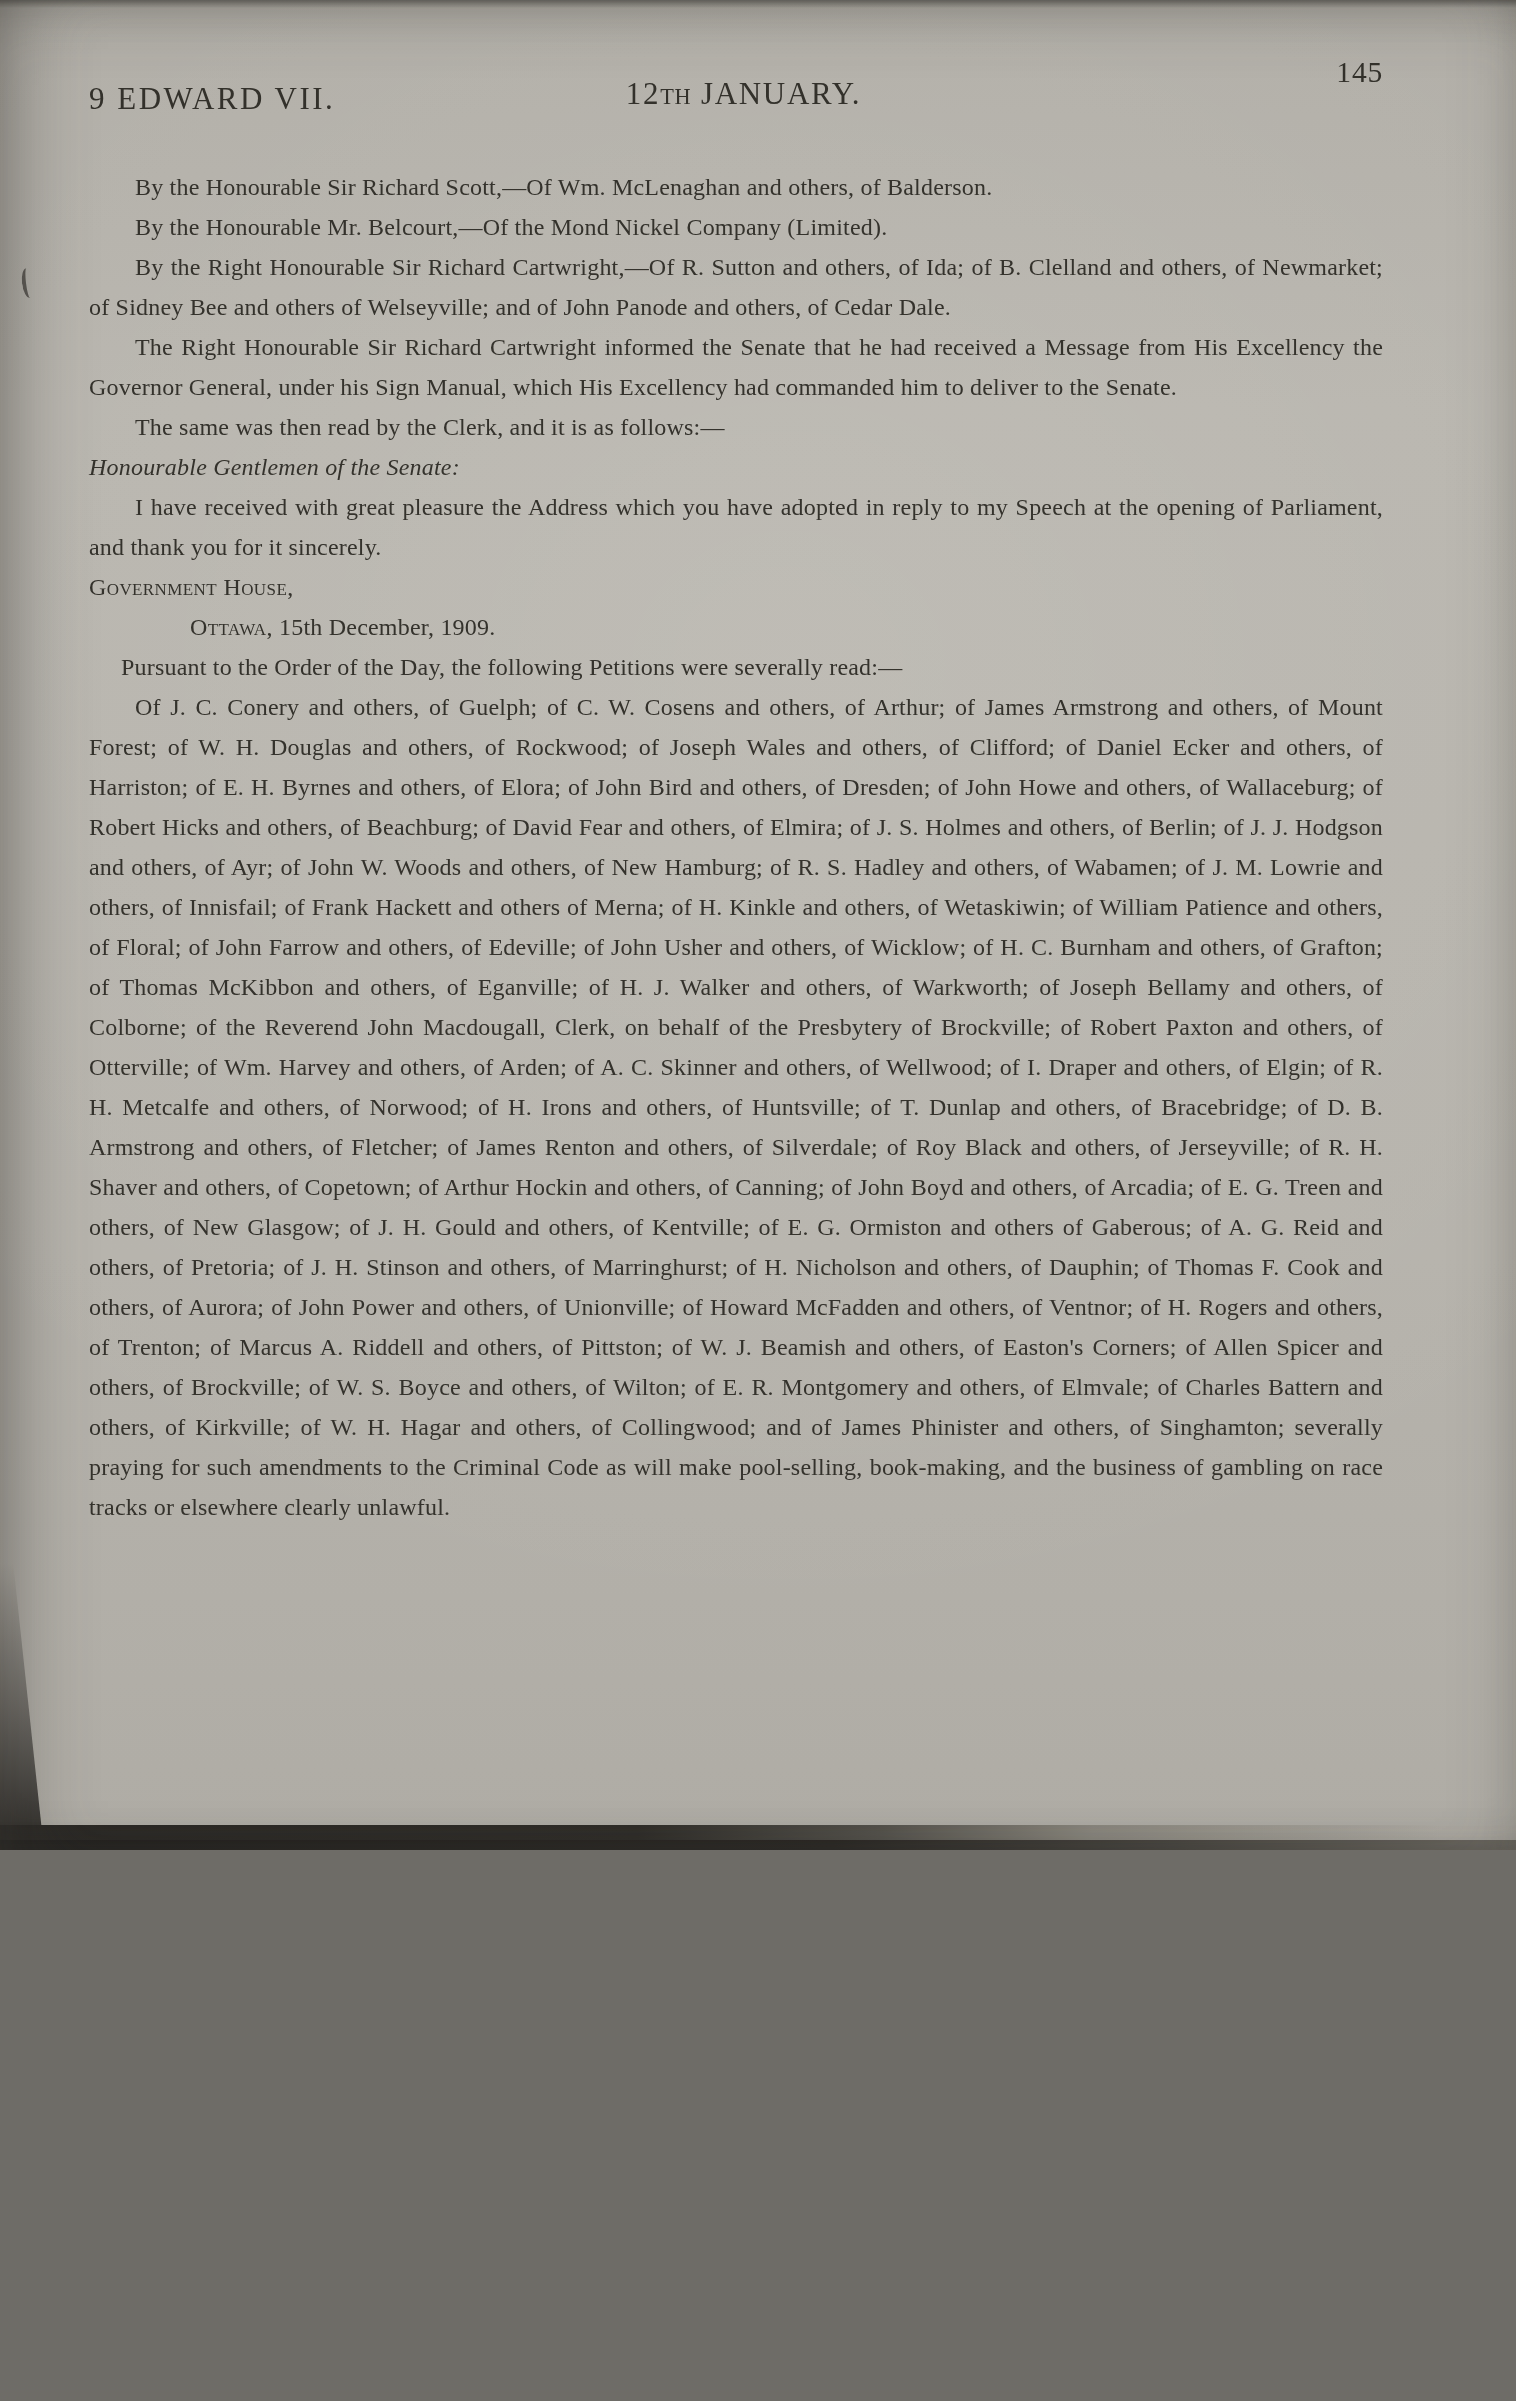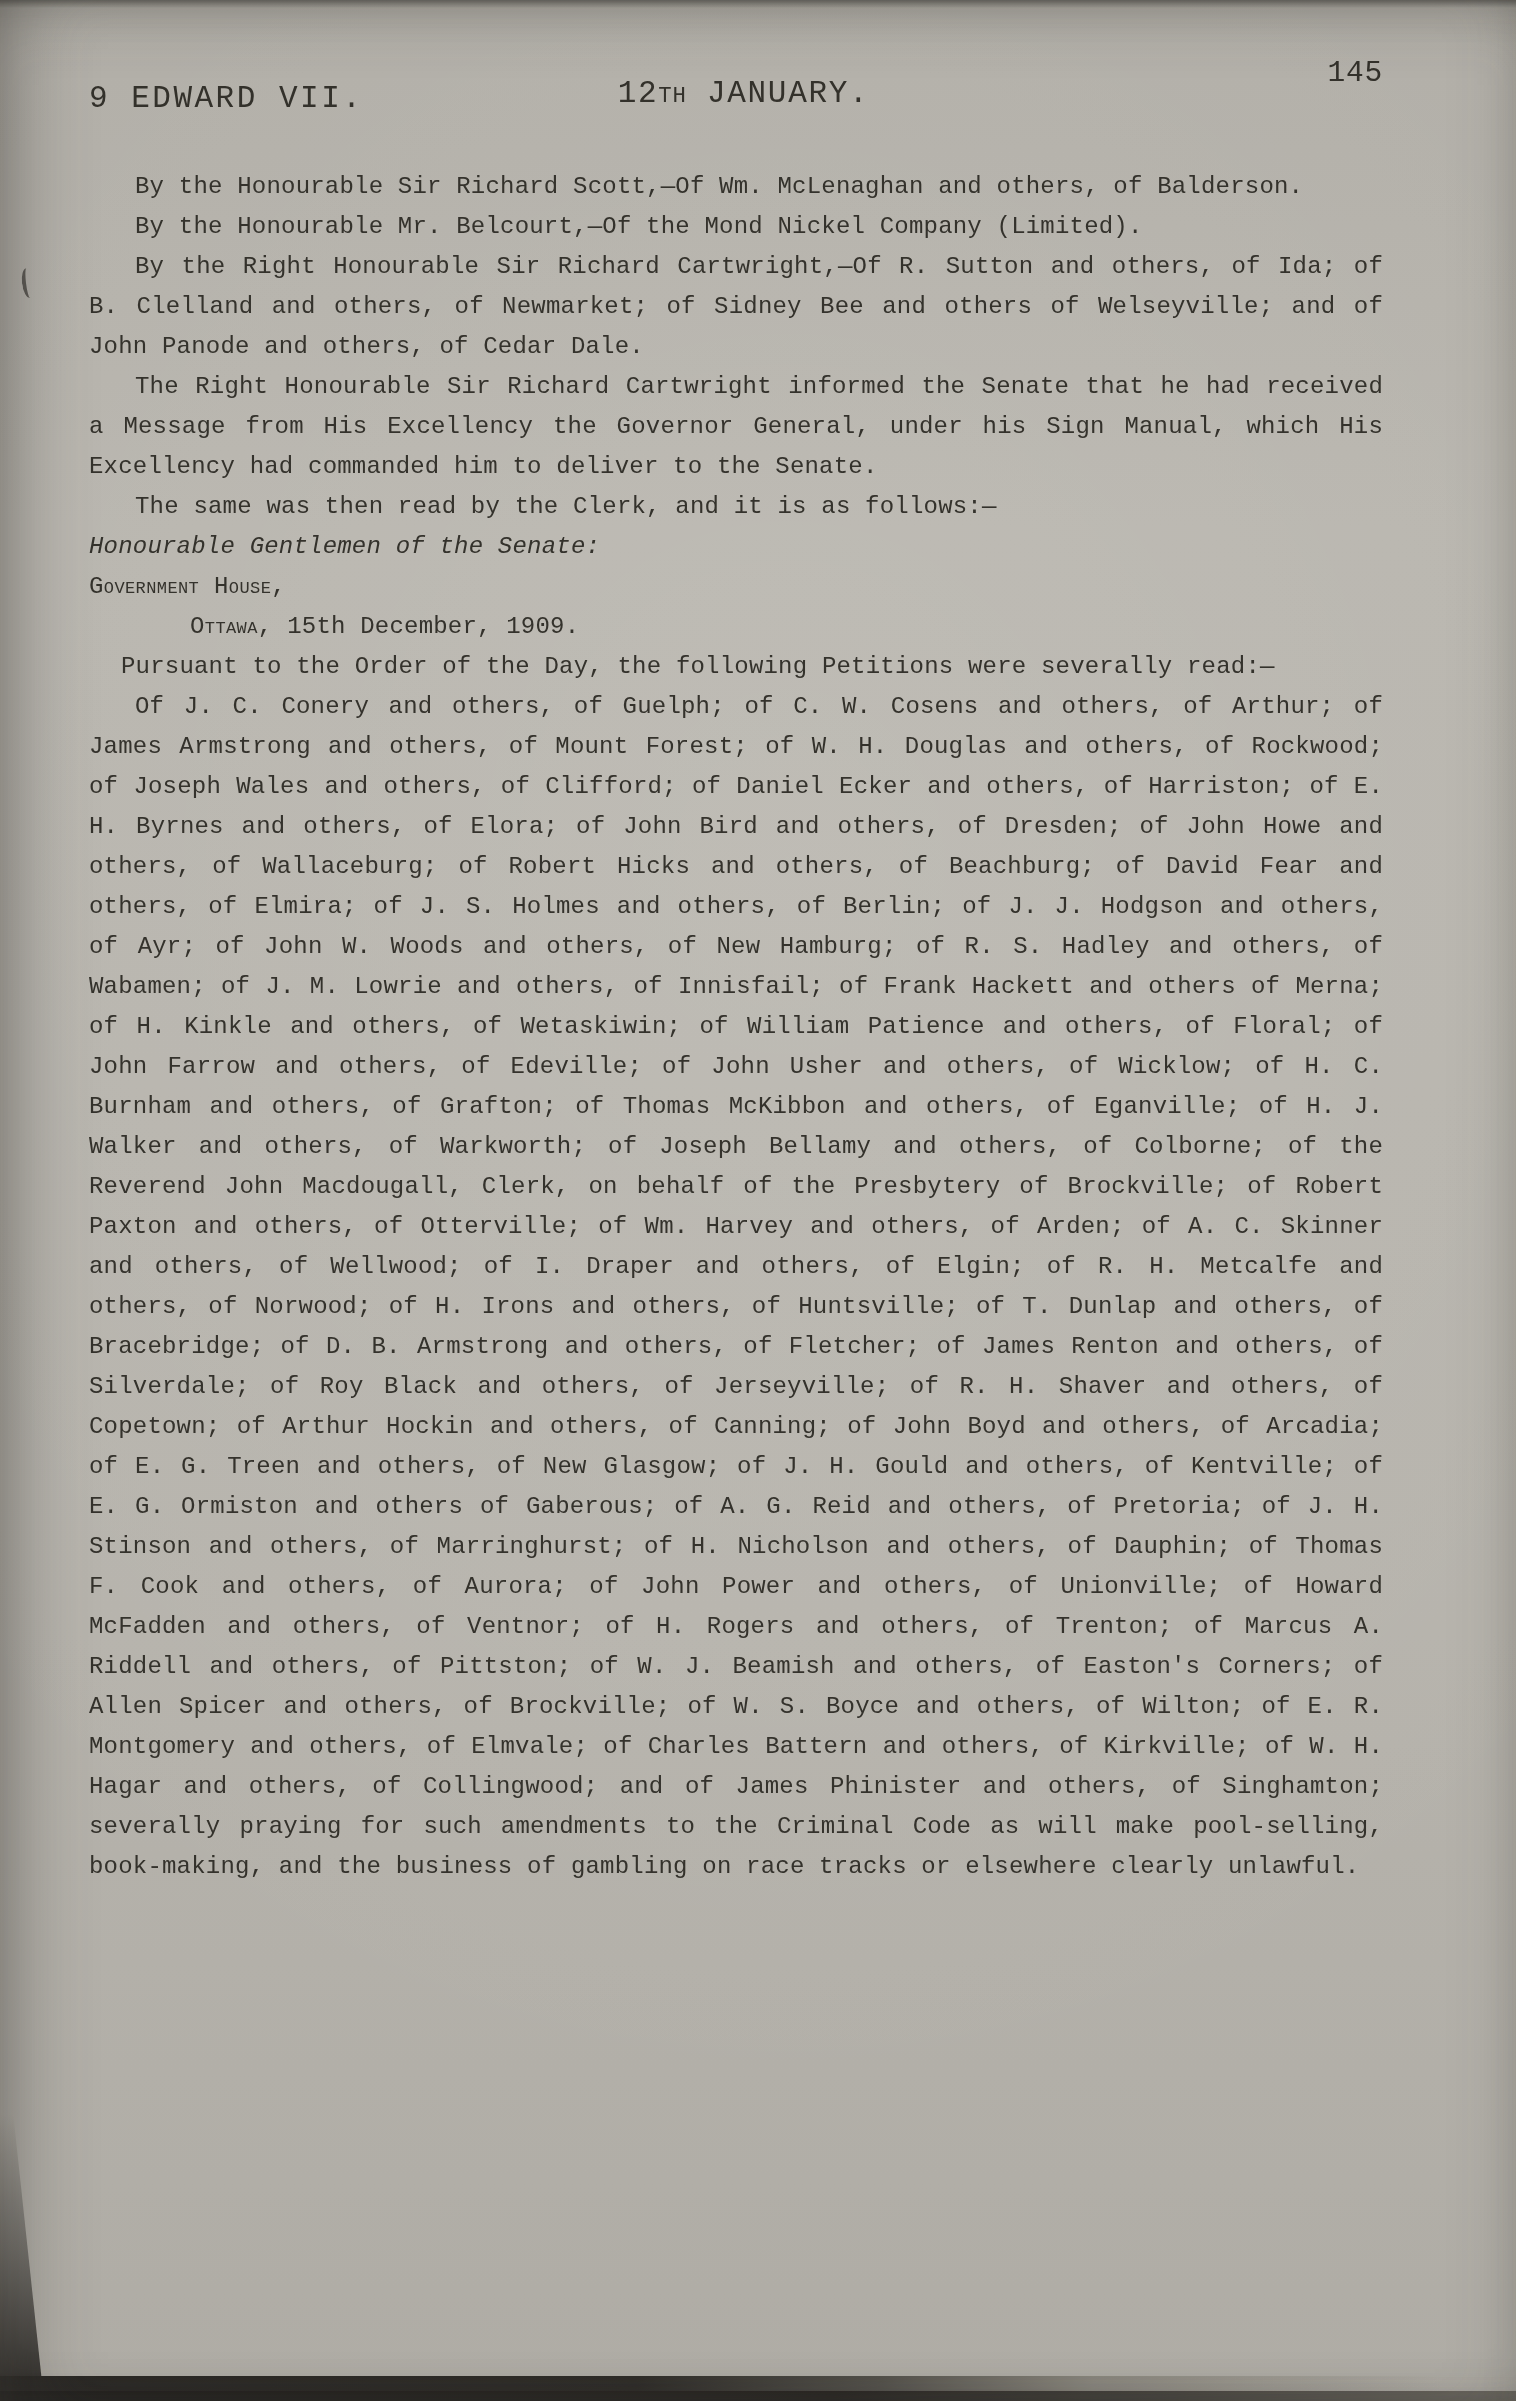--- a/index.html
+++ b/index.html
@@ -1,27 +1,27 @@
 <!DOCTYPE html>
 <html style="font-size:13.5px"><head>
 <meta charset="utf-8">
 <style>
   * { box-sizing: border-box; }
   html, body { margin: 0; padding: 0; background: #6e6c67; }
 
   .page {
     position: relative;
     width: 1516px;
-    height: 2401px;
+    height: 1850px;
     margin: 0 auto;
     background-color: #b6b3ac;
     background-image:
       radial-gradient(ellipse 120% 85% at 52% 36%, rgba(255,255,248,0.10), rgba(0,0,0,0) 62%),
       linear-gradient(180deg, #b1aea7 0%, #b8b5ae 22%, #b6b3ac 68%, #afaca5 100%);
-    font-family: Liberation Mono, monospace;
+    font-family: Liberation Serif, serif;
     color: #34322c;
     overflow: hidden;
   }
 
   .vignette {
     position: absolute; inset: 0; pointer-events: none; z-index: 5;
     box-shadow:
       inset 59px 0 80px -46px rgba(58,56,50,0.45),
       inset -42px 0 76px -51px rgba(58,56,50,0.28),
       inset 0 46px 76px -51px rgba(58,56,50,0.45),
@@ -91,20 +91,21 @@
   <div class="body-text">
     <p class="ind">By the Honourable Sir Richard Scott,—Of Wm. McLenaghan and others, of Balderson.</p>
     <p class="ind">By the Honourable Mr. Belcourt,—Of the Mond Nickel Company (Limited).</p>
     <p class="ind">By the Right Honourable Sir Richard Cartwright,—Of R. Sutton and others, of Ida; of B. Clelland and others, of Newmarket; of Sidney Bee and others of Welseyville; and of John Panode and others, of Cedar Dale.</p>
 
     <p class="ind sp-message">The Right Honourable Sir Richard Cartwright informed the Senate that he had received a Message from His Excellency the Governor General, under his Sign Manual, which His Excellency had commanded him to deliver to the Senate.</p>
     <p class="ind">The same was then read by the Clerk, and it is as follows:—</p>
 
     <p class="salutation">Honourable Gentlemen of the Senate:</p>
 
+    <p class="ind message-body">I have received with great pleasure the Address which you have adopted in reply to my Speech at the opening of Parliament, and thank you for it sincerely.</p>
 
     <p class="gov-house"><span class="sc">Government House,</span></p>
     <p class="dateline"><span class="sc">Ottawa,</span><span> 15th December, 1909.</span></p>
 
     <p class="pursuant">Pursuant to the Order of the Day, the following Petitions were severally read:—</p>
     <p class="ind">Of J. C. Conery and others, of Guelph; of C. W. Cosens and others, of Arthur; of James Armstrong and others, of Mount Forest; of W. H. Douglas and others, of Rockwood; of Joseph Wales and others, of Clifford; of Daniel Ecker and others, of Harriston; of E. H. Byrnes and others, of Elora; of John Bird and others, of Dresden; of John Howe and others, of Wallaceburg; of Robert Hicks and others, of Beachburg; of David Fear and others, of Elmira; of J. S. Holmes and others, of Berlin; of J. J. Hodgson and others, of Ayr; of John W. Woods and others, of New Hamburg; of R. S. Hadley and others, of Wabamen; of J. M. Lowrie and others, of Innisfail; of Frank Hackett and others of Merna; of H. Kinkle and others, of Wetaskiwin; of William Patience and others, of Floral; of John Farrow and others, of Edeville; of John Usher and others, of Wicklow; of H. C. Burnham and others, of Grafton; of Thomas McKibbon and others, of Eganville; of H. J. Walker and others, of Warkworth; of Joseph Bellamy and others, of Colborne; of the Reverend John Macdougall, Clerk, on behalf of the Presbytery of Brockville; of Robert Paxton and others, of Otterville; of Wm. Harvey and others, of Arden; of A. C. Skinner and others, of Wellwood; of I. Draper and others, of Elgin; of R. H. Metcalfe and others, of Norwood; of H. Irons and others, of Huntsville; of T. Dunlap and others, of Bracebridge; of D. B. Armstrong and others, of Fletcher; of James Renton and others, of Silverdale; of Roy Black and others, of Jerseyville; of R. H. Shaver and others, of Copetown; of Arthur Hockin and others, of Canning; of John Boyd and others, of Arcadia; of E. G. Treen and others, of New Glasgow; of J. H. Gould and others, of Kentville; of E. G. Ormiston and others of Gaberous; of A. G. Reid and others, of Pretoria; of J. H. Stinson and others, of Marringhurst; of H. Nicholson and others, of Dauphin; of Thomas F. Cook and others, of Aurora; of John Power and others, of Unionville; of Howard McFadden and others, of Ventnor; of H. Rogers and others, of Trenton; of Marcus A. Riddell and others, of Pittston; of W. J. Beamish and others, of Easton's Corners; of Allen Spicer and others, of Brockville; of W. S. Boyce and others, of Wilton; of E. R. Montgomery and others, of Elmvale; of Charles Battern and others, of Kirkville; of W. H. Hagar and others, of Collingwood; and of James Phinister and others, of Singhamton; severally praying for such amendments to the Criminal Code as will make pool-selling, book-making, and the business of gambling on race tracks or elsewhere clearly unlawful.</p>
   </div>
 
   <div class="ink-mark"></div>
   <div class="edge-top"></div>

